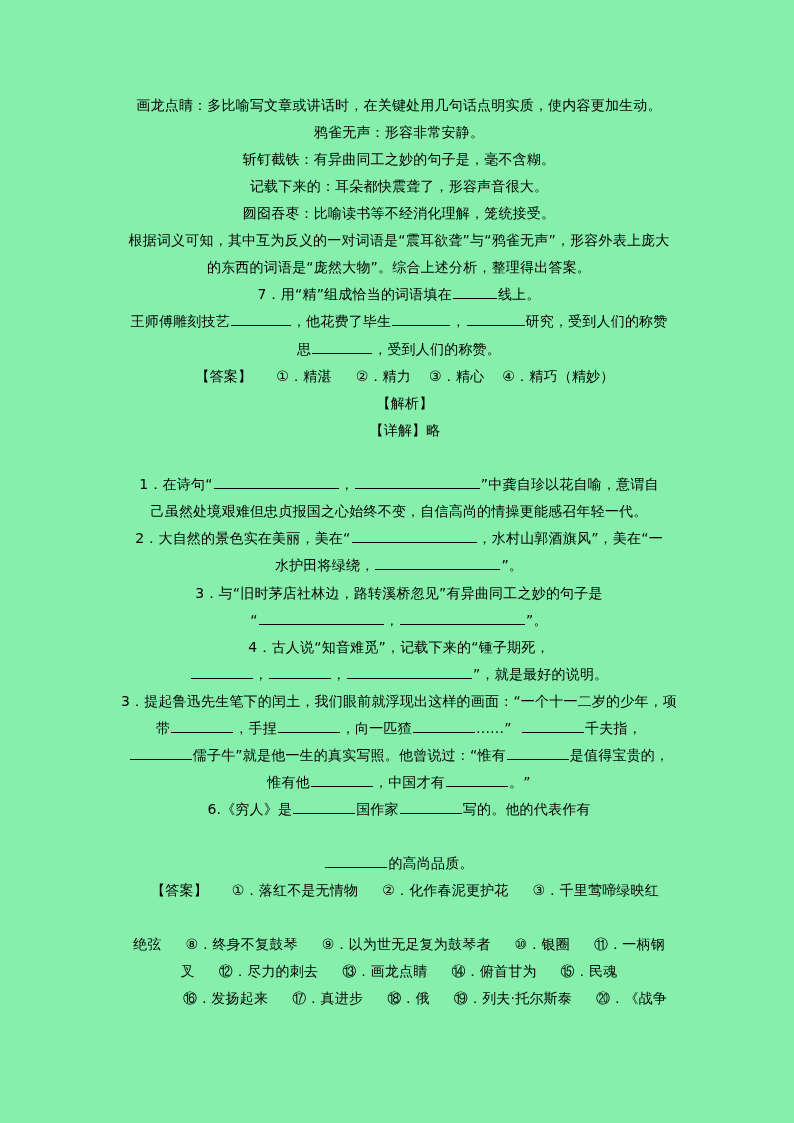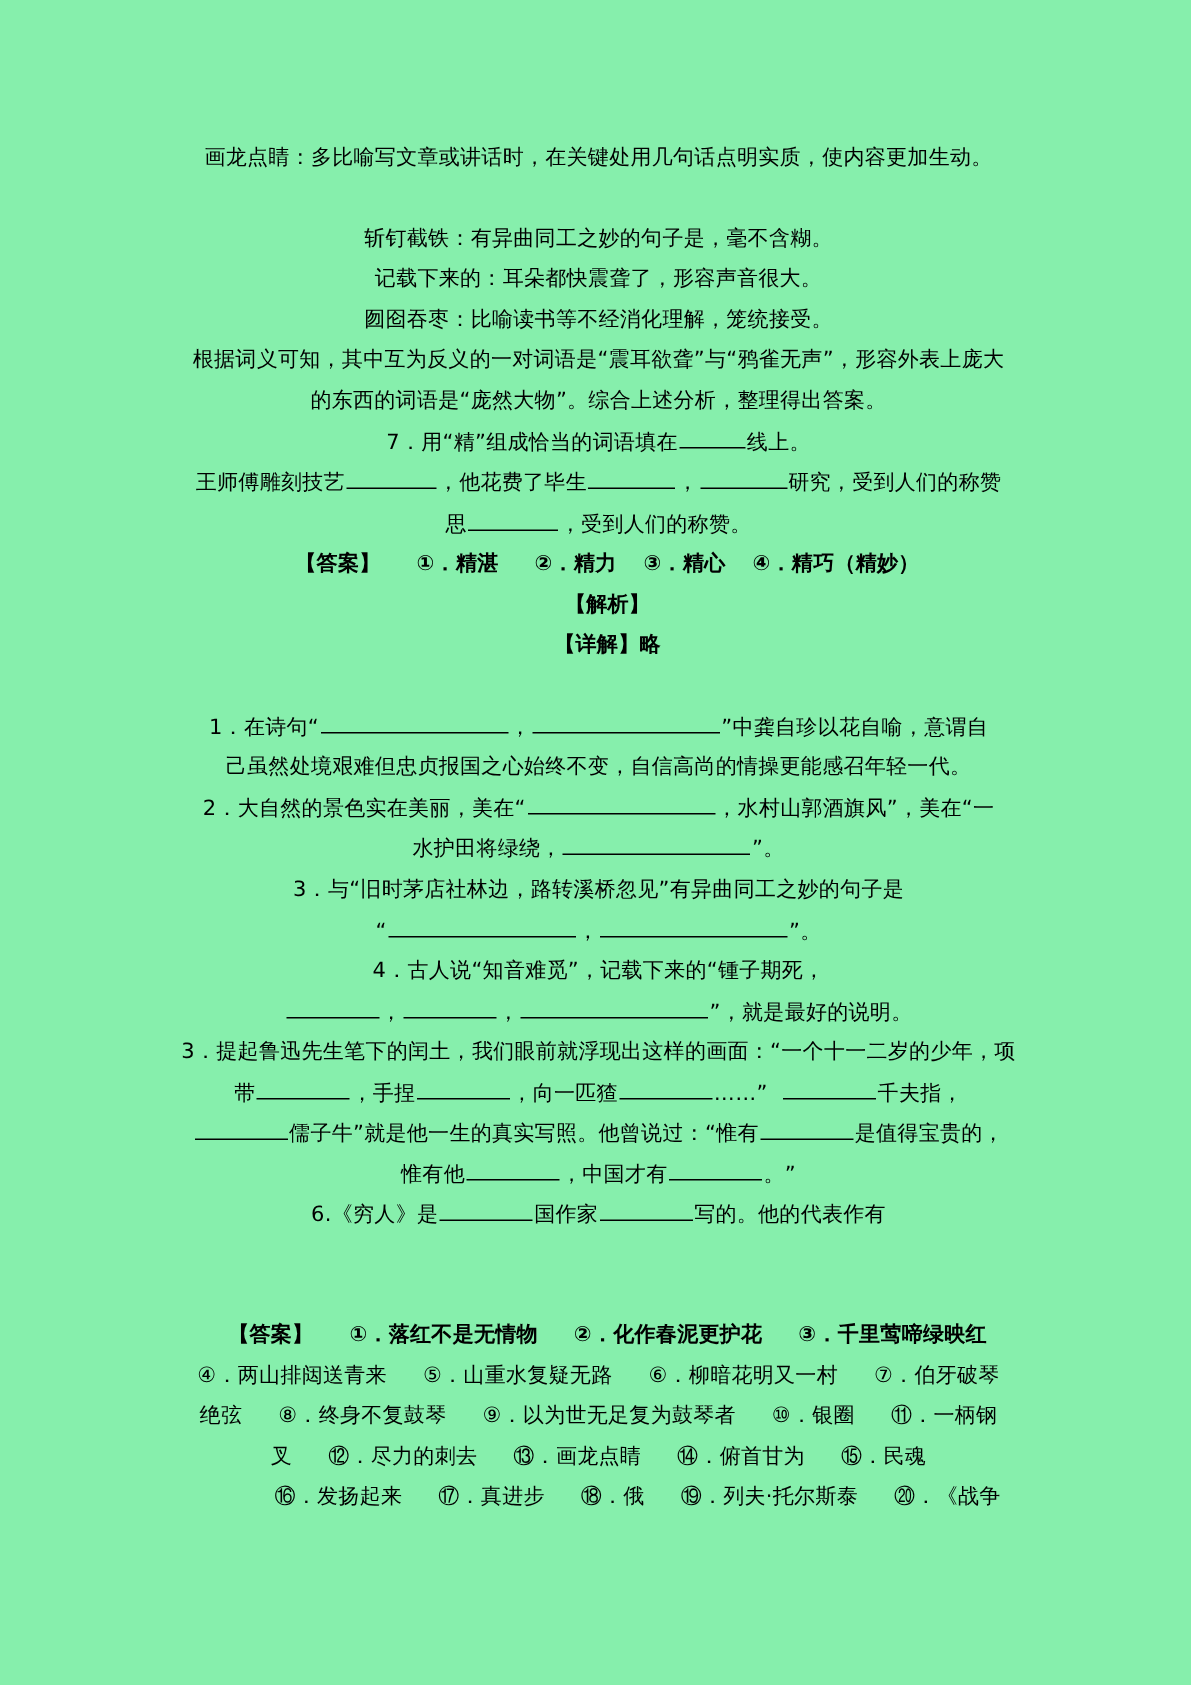--- a/index.html
+++ b/index.html
@@ -6,30 +6,33 @@
   body { width: 794px; height: 1123px; position: relative; overflow: hidden;
          font-family: "DejaVu Sans", "Liberation Sans", sans-serif; color: #000; }
   .page { position: absolute; left: 0; top: 0; width: 794px; height: 1123px; background: #86efac; text-align: center; }
   .line { position: absolute; left: 119px; width: 560px; height: 22px; font-size: 14px;
           line-height: 22px; white-space: nowrap; letter-spacing: 0.2px; }
   .blank { display: inline-block; border-bottom: 1px solid #000; height: 15px; vertical-align: baseline; margin: 0 1px; }
   .b4 { width: 44px; } .b7 { width: 58px; }
   .b13 { width: 125px; } .b6 { width: 62px; } .b5 { width: 60px; }
   .ans-gap { display: inline-block; width: 24px; }
   .ans-gap-s { display: inline-block; width: 18px; }
-  .indent { padding-left: 6px; font-weight: bold; }
+  .indent { padding-left: 6px; }
   .indent2 { padding-left: 26px; }
 </style>
 </head>
 <body>
 
 <div class="page">
 
   <div class="line" style="top:94px">
     <span>画龙点睛</span>：<span>多比喻写文章或讲话时，在关键处用几句话点明实质，使内容更加生动。</span>
+  </div>
+  <div class="line" style="top:121px">
+    <span>鸦雀无声</span>：<span>形容非常安静。</span>
   </div>
   <div class="line" style="top:148px">
     <span>斩钉截铁</span>：<span>有异曲同工之妙的句子是，毫不含糊。</span>
   </div>
   <div class="line" style="top:175px">
     <span>记载下来的</span>：<span>耳朵都快震聋了，形容声音很大。</span>
   </div>
   <div class="line" style="top:202px">
     <span>囫囵吞枣</span>：<span>比喻读书等不经消化理解，笼统接受。</span>
   </div>
@@ -84,26 +87,26 @@
   <div class="line" style="top:744px">
     <span class="blank b6"></span><span>儒子牛”就是他一生的真实写照。他曾说过：“惟有</span><span class="blank b6"></span><span>是值得宝贵的，</span>
   </div>
   <div class="line" style="top:771px">
     <span>惟有他</span><span class="blank b6"></span><span>，中国才有</span><span class="blank b6"></span><span>。”</span>
   </div>
 
   <div class="line" style="top:798px">
     <span>6.《穷人》是</span><span class="blank b6"></span><span>国作家</span><span class="blank b6"></span><span>写的。他的代表作有</span>
   </div>
+  <div class="line" style="top:852px">
+    <span class="blank b6"></span><span>的高尚品质。</span>
+  </div>
 
   <div class="line indent" style="top:879px">
     <span>【答案】</span><span class="ans-gap"></span><span>①．落红不是无情物</span><span class="ans-gap"></span><span>②．化作春泥更护花</span><span class="ans-gap"></span><span>③．千里莺啼绿映红</span>
-  </div>
-  <div class="line" style="top:906px">
-    <span>④．两山排闼送青来</span><span class="ans-gap"></span><span>⑤．山重水复疑无路</span><span class="ans-gap"></span><span>⑥．柳暗花明又一村</span><span class="ans-gap"></span><span>⑦．伯牙破琴</span>
   </div>
   <div class="line" style="top:933px">
     <span>绝弦</span><span class="ans-gap"></span><span>⑧．终身不复鼓琴</span><span class="ans-gap"></span><span>⑨．以为世无足复为鼓琴者</span><span class="ans-gap"></span><span>⑩．银圈</span><span class="ans-gap"></span><span>⑪．一柄钢</span>
   </div>
   <div class="line" style="top:960px">
     <span>叉</span><span class="ans-gap"></span><span>⑫．尽力的刺去</span><span class="ans-gap"></span><span>⑬．画龙点睛</span><span class="ans-gap"></span><span>⑭．俯首甘为</span><span class="ans-gap"></span><span>⑮．民魂</span>
   </div>
   <div class="line indent2" style="top:987px">
     <span>⑯．发扬起来</span><span class="ans-gap"></span><span>⑰．真进步</span><span class="ans-gap"></span><span>⑱．俄</span><span class="ans-gap"></span><span>⑲．列夫·托尔斯泰</span><span class="ans-gap"></span><span>⑳．《战争</span>
   </div>

